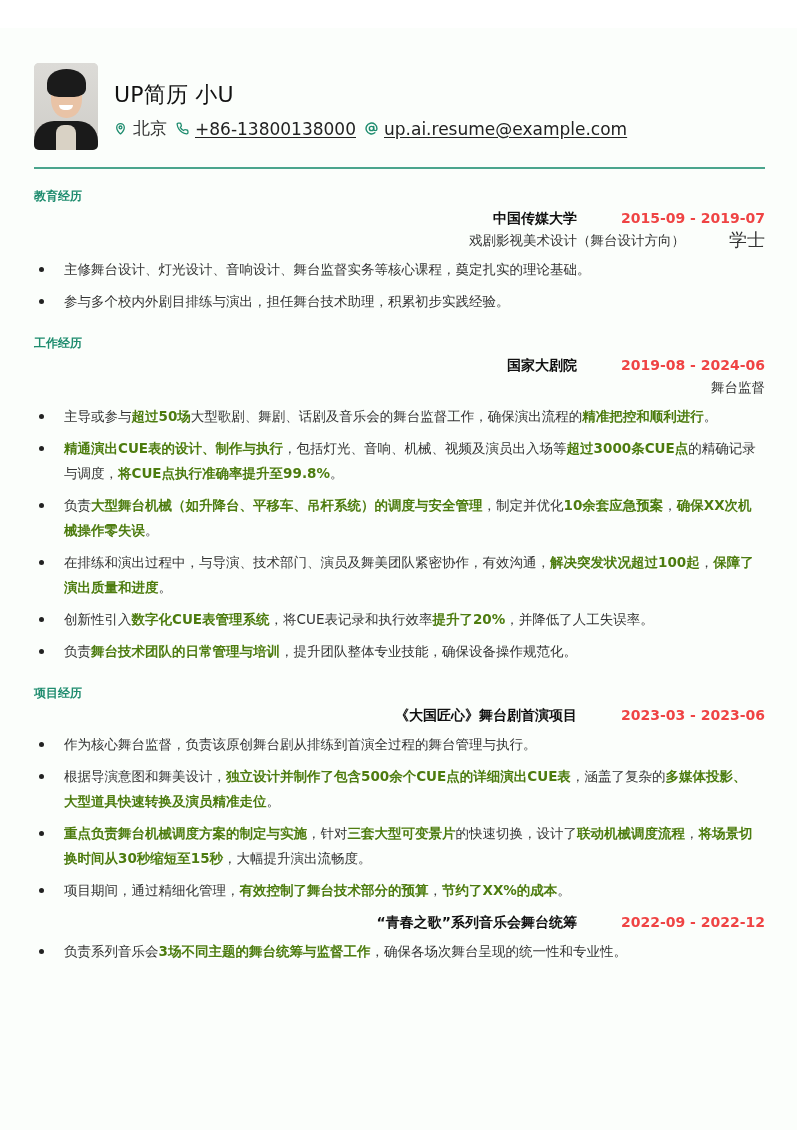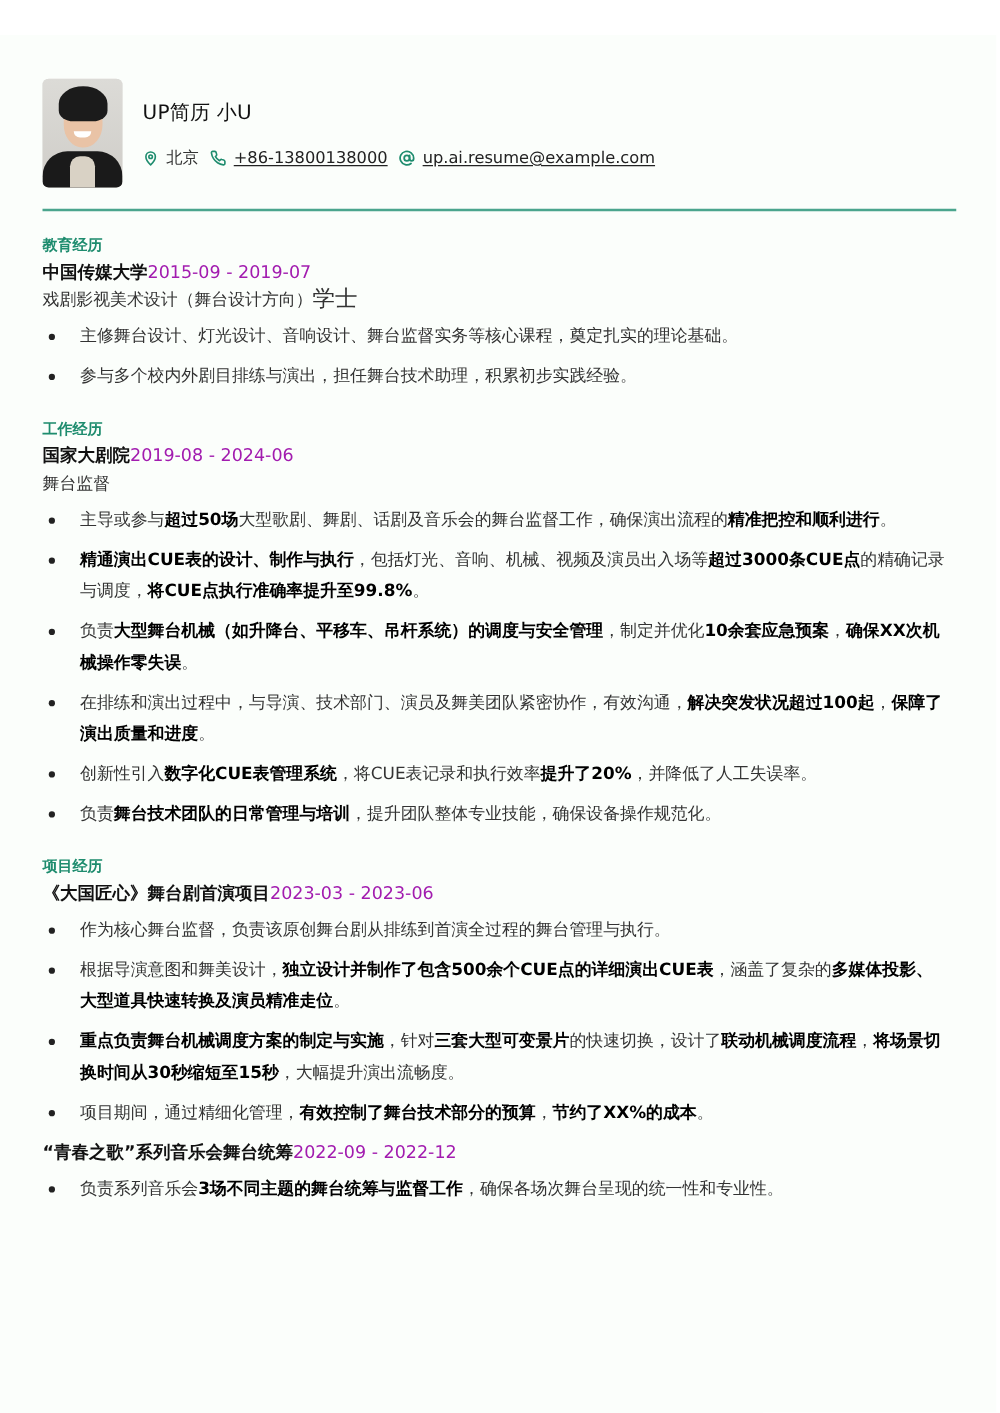--- a/index.html
+++ b/index.html
@@ -17,45 +17,45 @@
     position: absolute; left: 0; top: 35px; width: 64px; height: 87px;
     border-radius: 5px; overflow: hidden; background: #d9d8d4;
   }
   .photo .bg { position: absolute; inset: 0; background: linear-gradient(180deg,#dcdbd7 0%,#cfcdc8 100%); }
   .photo .hair { position: absolute; left: 13px; top: 6px; width: 39px; height: 28px; background: #1b1b1b; border-radius: 50% 50% 30% 30%; }
   .photo .face { position: absolute; left: 17px; top: 17px; width: 31px; height: 38px; background: #e9c3a6; border-radius: 45% 45% 48% 48%; }
   .photo .smile { position: absolute; left: 25px; top: 42px; width: 14px; height: 5px; background: #fff; border-radius: 0 0 8px 8px; }
   .photo .body { position: absolute; left: 0; top: 58px; width: 64px; height: 34px; background: #1a1a1a; border-radius: 20px 20px 0 0; }
   .photo .shirt { position: absolute; left: 22px; top: 62px; width: 20px; height: 30px; background: #d9d2c5; border-radius: 8px 8px 0 0; }
   .name {
-    position: absolute; left: 80px; top: 52px; font-size: 16px; font-weight: 500; color: #111; letter-spacing: 0.2px;
+    position: absolute; left: 80px; top: 52px; font-size: 22px; font-weight: 500; color: #111; letter-spacing: 0.2px;
   }
-  .contacts { position: absolute; left: 80px; top: 89px; display: flex; align-items: center; font-size: 13px; color: #333; text-align: right; }
+  .contacts { position: absolute; left: 80px; top: 89px; display: flex; align-items: center; font-size: 17px; color: #333; text-align: right; }
   .contacts .item { display: flex; align-items: center; margin-right: 9px; }
   .contacts .ico { width: 13px; height: 13px; margin-right: 6px; display: inline-flex; }
   .contacts a { color: #222; text-decoration: underline; text-underline-offset: 2px; }
   .divider { position: absolute; left: 0; top: 139px; width: 731px; height: 1.5px; background: #4aa58d; }
 
   
   .section { margin-top: 0; }
   .section-title { font-size: 12px; font-weight: bold; color: #1e8c6e; height: 22px; line-height: 22px; }
-  .row { display: flex; justify-content: flex-start; align-items: center; height: 22px; line-height: 22px; }
+  .row { display: flex; justify-content: flex-end; align-items: center; height: 22px; line-height: 22px; gap: 44px; }
   .row .left-b { font-size: 14px; font-weight: bold; color: #111; }
-  .row .right-b { font-size: 14px; font-weight: normal; color: #a21caf; }
+  .row .right-b { font-size: 14px; font-weight: bold; color: #ef4444; }
   .row .left-n { font-size: 13.5px; color: #333; }
   .row .right-n { font-size: 18px; color: #333; }
   ul.bullets { list-style: none; margin-top: 6px; }
   ul.bullets li {
     position: relative; padding-left: 30px; font-size: 13.5px; line-height: 25px; color: #333;
     margin-bottom: 7px; padding-right: 6px;
   }
   ul.bullets li::before {
     content: ""; position: absolute; left: 5px; top: 10px; width: 5px; height: 5px; border-radius: 50%; background: #222;
   }
-  ul.bullets li b { color: #000000; font-weight: bold; }
+  ul.bullets li b { color: #4d7c0f; font-weight: bold; }
 </style>
 </head>
 <body>
 
 <div class="page">
   <div class="content">
 
     <div class="header">
       <div class="photo">
         <div class="bg"></div>

